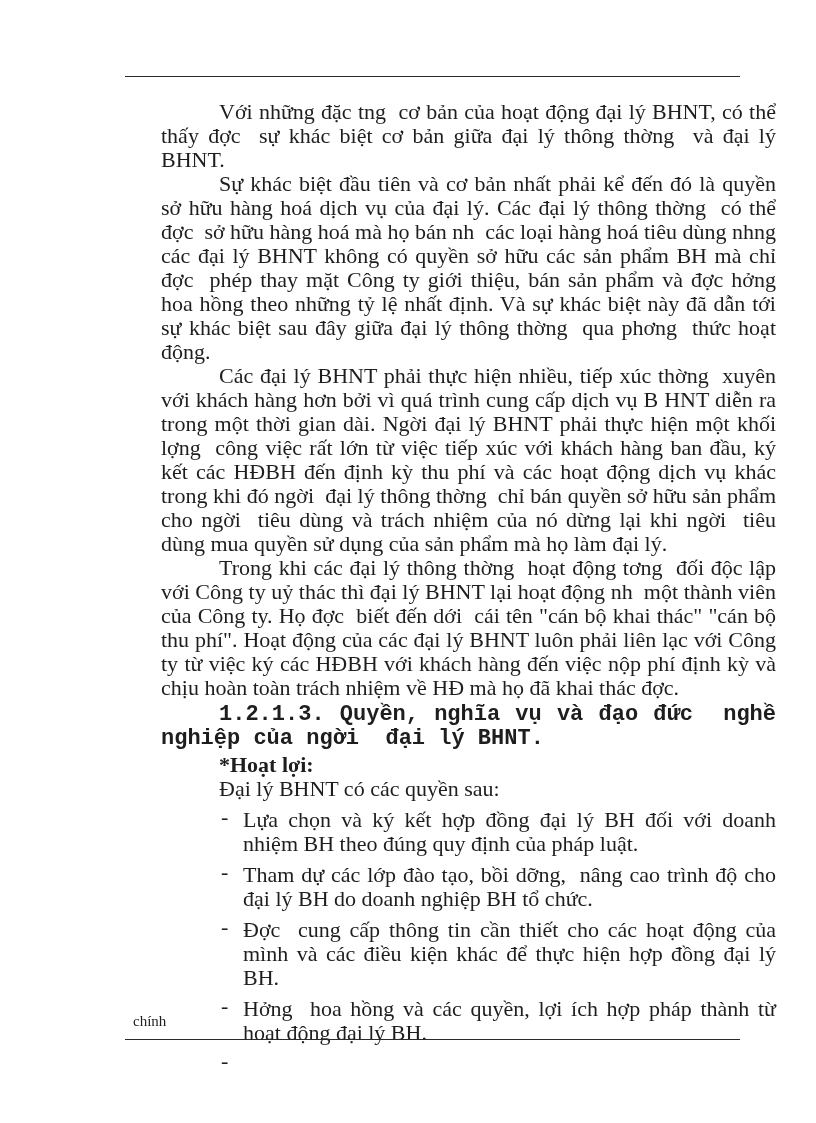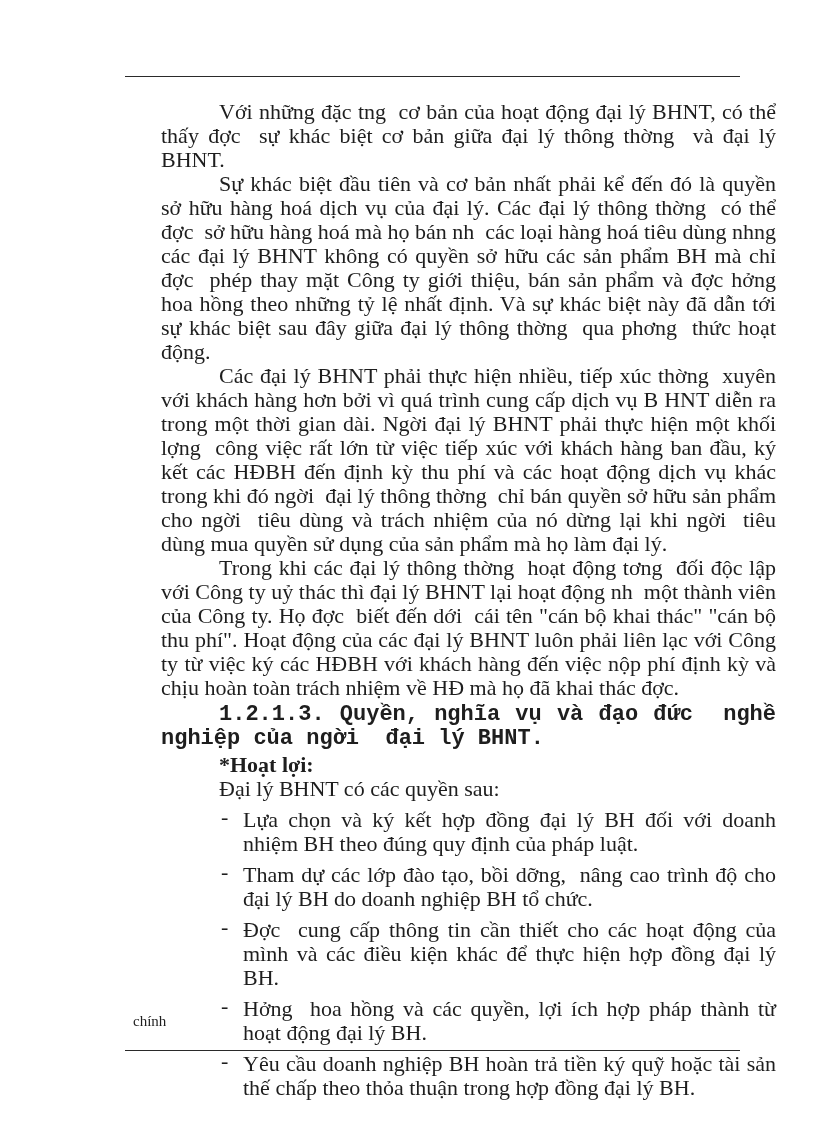--- a/index.html
+++ b/index.html
@@ -63,21 +63,21 @@
     top: -3px;
   }
   .li-text { white-space: pre-wrap; }
   .duties { margin-top: 6px; }
   .footer {
     position: absolute;
     left: 125px;
     top: 1012px;
     width: 615px;
     border-bottom: 1.6px solid #2a2a2a;
-    padding-bottom: 20px;
+    padding-bottom: 9px;
     font-size: 15px;
     line-height: 18px;
   }
   .footer-text { padding-left: 8px; }
 </style>
 </head>
 <body>
 
 <div class="page">
 
@@ -101,21 +101,21 @@
       <li>
         <span class="dash">-</span><span class="li-text">Tham dự các lớp đào tạo, bồi dỡng,  nâng cao trình độ cho đại lý BH do doanh nghiệp BH tổ chức.</span>
       </li>
       <li>
         <span class="dash">-</span><span class="li-text">Đợc  cung cấp thông tin cần thiết cho các hoạt động của mình và các điều kiện khác để thực hiện hợp đồng đại lý BH.</span>
       </li>
       <li>
         <span class="dash">-</span><span class="li-text">Hởng  hoa hồng và các quyền, lợi ích hợp pháp thành từ hoạt động đại lý BH.</span>
       </li>
       <li>
-        <span class="dash">-</span><span class="li-text">Yêu cầu doanh nghiệp BH hoàn trả tiền ký quỹ hoặc tài sản thế chấp theo thỏa thuận trong hợp đồng đại lý BH.</span>
+        <span class="dash">-</span>
       </li>
     </ul>
 
   </div>
 
   <div class="footer">
     <span class="footer-text">chính</span>
   </div>
 
 </div>

